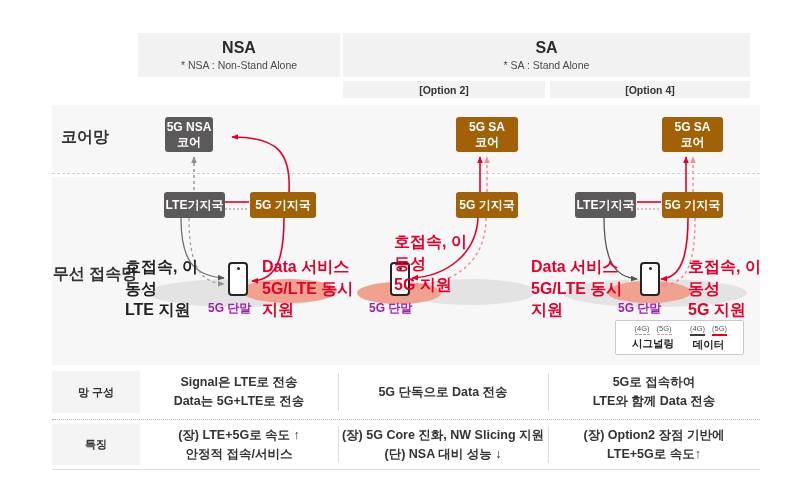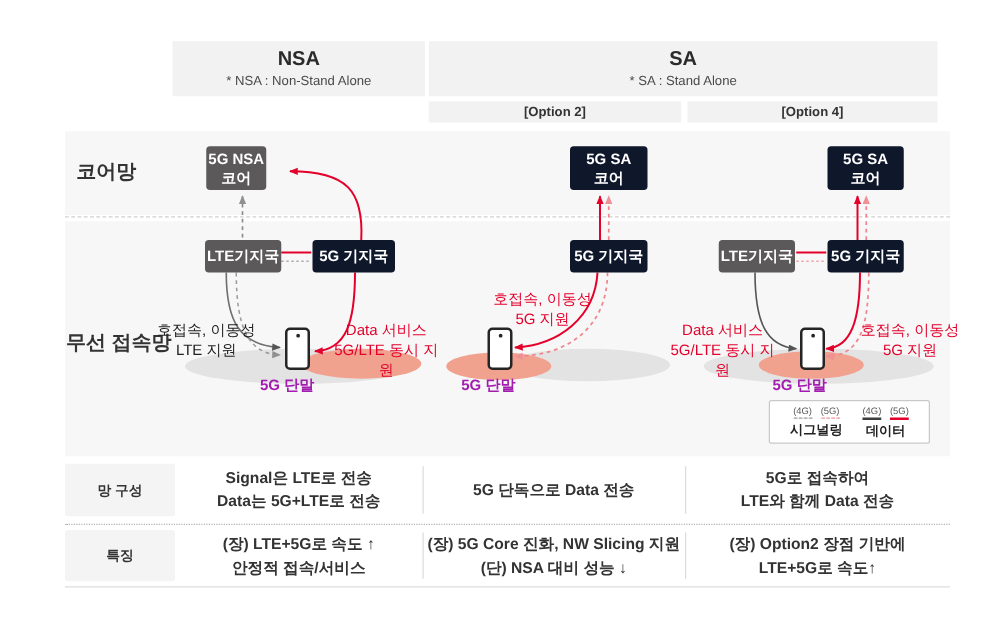--- a/index.html
+++ b/index.html
@@ -10,25 +10,25 @@
   .hdr{background:#f2f2f2;display:flex;flex-direction:column;align-items:center;justify-content:center;z-index:1;}
   .hdr .t{font-size:16px;font-weight:700;color:#2b2b2b;line-height:1.1;}
   .hdr .s{font-size:10.5px;color:#4a4a4a;margin-top:3px;}
   .opt{background:#f2f2f2;font-size:10.5px;font-weight:700;color:#333;
        display:flex;align-items:center;justify-content:center;z-index:1;}
   .band{background:#f7f7f7;z-index:0;}
   .rowlab{font-size:16px;font-weight:700;color:#333;text-align:center;z-index:3;}
   .nbox{border-radius:3px;color:#fff;font-weight:700;font-size:12px;line-height:1.25;
         display:flex;align-items:center;justify-content:center;text-align:center;z-index:3;}
   .gray{background:#5b5959;}
-  .red{background:#0f172a;}
+  .red{background:#a16207;}
   .phone{width:16px;height:30px;background:#fff;border:2px solid #252525;border-radius:4px;z-index:3;}
   .phone .dot{width:3px;height:3px;border-radius:50%;background:#252525;margin:3px auto 0 auto;}
   .devlab{font-size:12px;font-weight:800;color:#a21caf;text-align:left;z-index:3;}
-  .note{font-size:12px;font-weight:400;line-height:1.35;text-align:center;z-index:4;}
+  .note{font-size:16px;font-weight:700;line-height:1.35;text-align:left;z-index:4;}
   .note.black{color:#222;}
   .note.redtx{color:#e4002b;}
   .legend{background:#fff;border:1px solid #c9c9c9;border-radius:2px;display:flex;gap:16px;
           align-items:center;justify-content:center;z-index:4;}
   .lgroup{display:flex;flex-direction:column;align-items:center;}
   .ltags{display:flex;gap:7px;margin-bottom:2px;}
   .ltag{font-size:7.5px;color:#555;padding-bottom:1px;}
   .u-sig4{border-bottom:1px dashed #9a9a9a;}
   .u-sig5{border-bottom:1px dashed #f0959c;}
   .u-dat4{border-bottom:2px solid #3c3c3c;}

